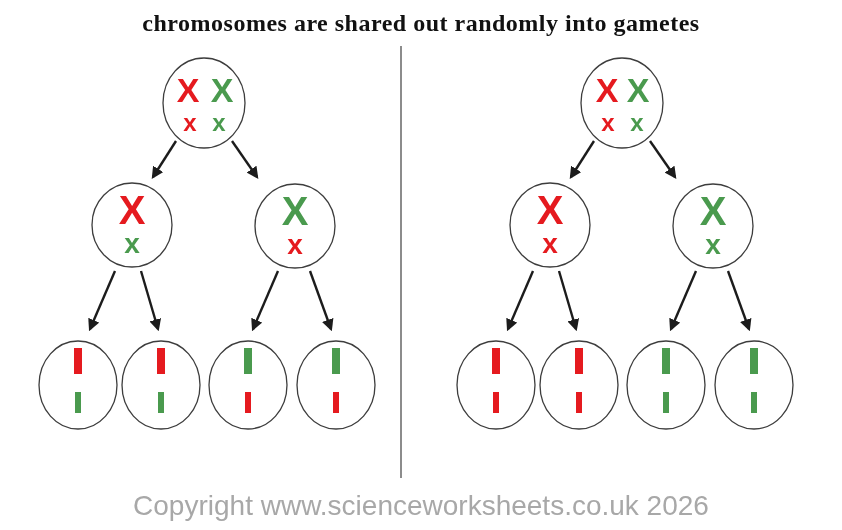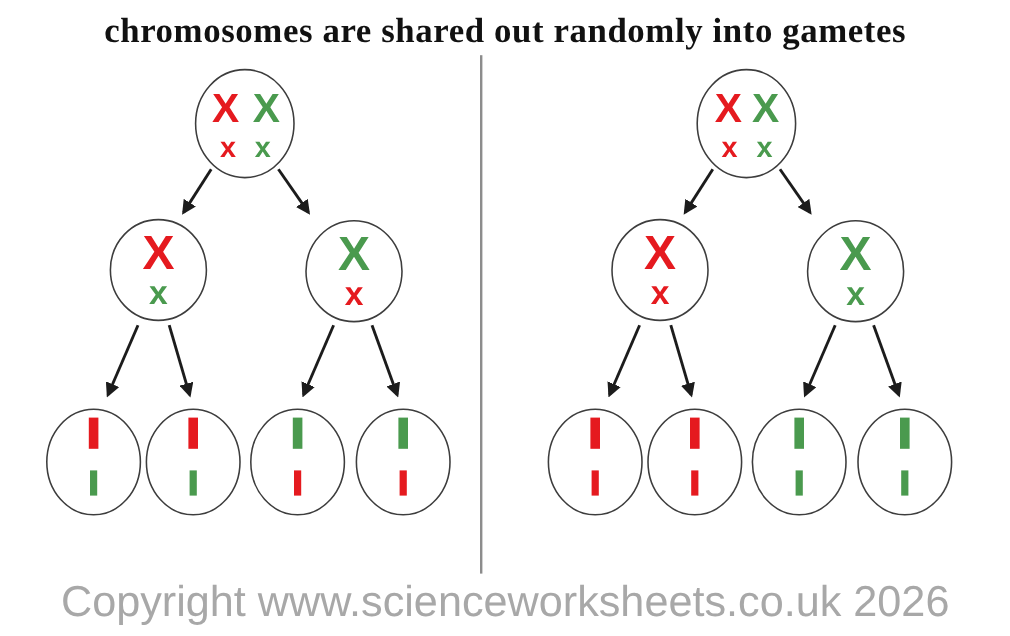--- a/index.html
+++ b/index.html
@@ -12,21 +12,21 @@
     font-family: "Liberation Sans", sans-serif;
   }
   .title {
     position: absolute;
     top: 10px;
     left: 0;
     width: 100%;
     text-align: center;
     font-family: "Liberation Serif", serif;
     font-weight: bold;
-    font-size: 29px;
+    font-size: 24px;
     color: #111111;
     letter-spacing: 0.5px;
   }
   .divider {
     position: absolute;
     left: 400px;
     top: 46px;
     width: 2px;
     height: 432px;
     background: #8c8c8c;
@@ -58,21 +58,21 @@
   .chr-parent-small   { font-size: 24px; }
   .chr-daughter-large { font-size: 40px; }
   .chr-daughter-small { font-size: 28px; }
   .footer {
     position: absolute;
     bottom: 8px;
     left: 0;
     width: 100%;
     text-align: center;
     font-family: "Liberation Sans", sans-serif;
-    font-size: 36px;
+    font-size: 28px;
     color: #a8a8a8;
   }
 </style>
 </head>
 <body>
 
 <div class="page">
 
   <div class="title">chromosomes are shared out randomly into gametes</div>
 

